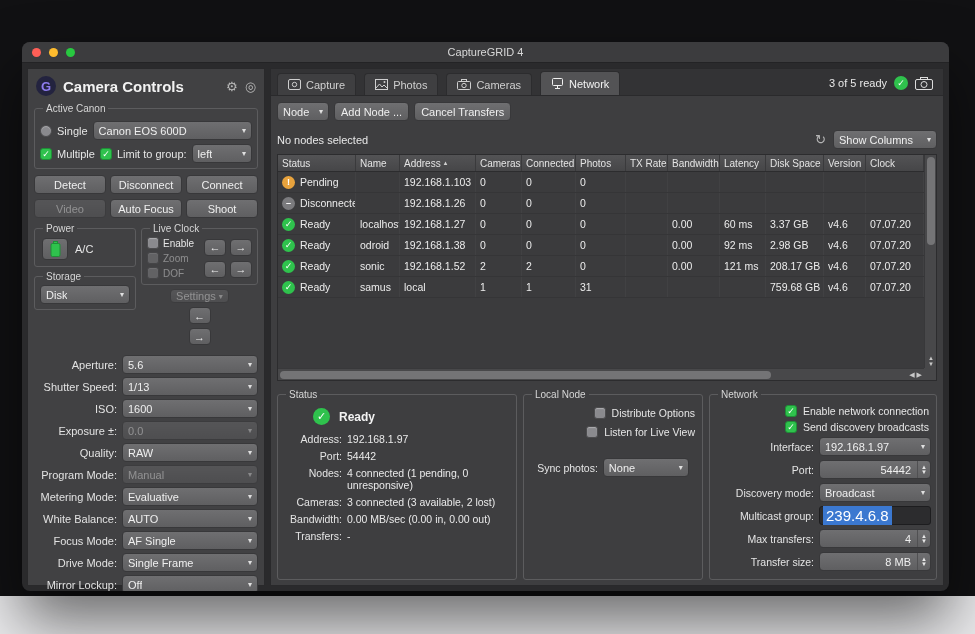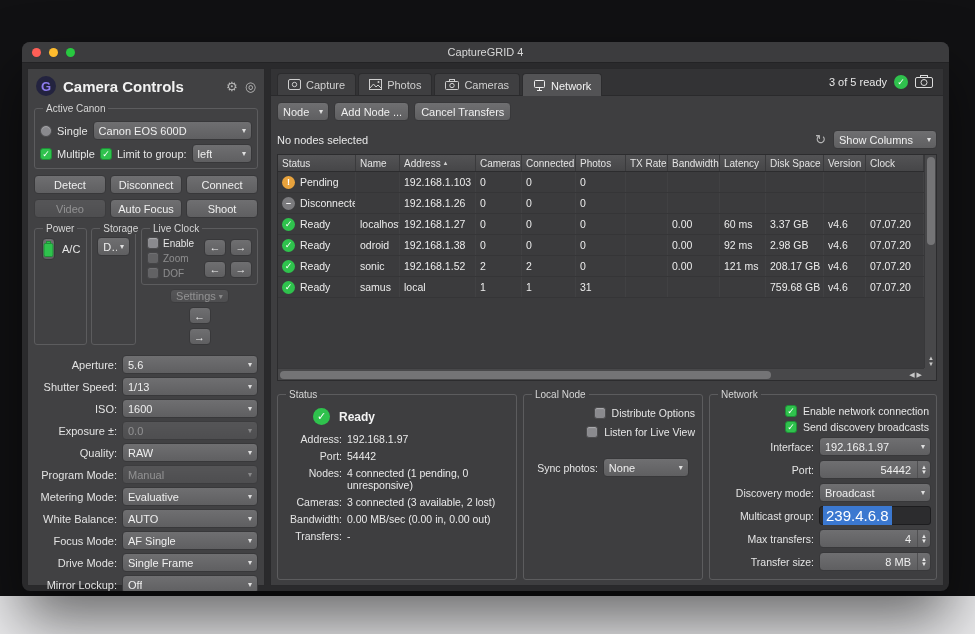--- a/index.html
+++ b/index.html
@@ -43,21 +43,21 @@
   .check { width:12px; height:12px; border-radius:3px; background:#8a8a8e; border:1px solid #4c4c4e;
            box-shadow:inset 0 1px 1px rgba(255,255,255,.3); flex:none; display:flex; align-items:center; justify-content:center;
            font-size:9px; color:transparent; }
   .check.checked { background:#2fc24d; border-color:#1f8f37; color:#fff; font-weight:bold; box-shadow:none; }
   .grow { flex:1; min-width:0; }
 
   .btn-row { display:flex; gap:4px; margin-bottom:5px; }
   .btn-row .btn { flex:1; }
 
   .mid-grid { display:flex; gap:5px; margin-bottom:8px; }
-  .mid-left { width:102px; display:flex; flex-direction:row; gap:4px; }
+  .mid-left { width:102px; display:flex; flex-direction:column; gap:4px; }
   .mid-right { flex:1; display:flex; flex-direction:column; gap:4px; min-width:0; }
   .power-body { display:flex; align-items:center; gap:7px; padding:1px 2px; }
   .batt-btn { width:26px; height:22px; background:linear-gradient(#6f6f71,#5f5f61); border:1px solid #38383a; border-radius:4px;
               display:flex; align-items:center; justify-content:center; }
   .power-label { font-size:11px; color:#e6e6e6; }
   .lv-grid { display:flex; gap:4px; }
   .lv-checks { flex:1; display:flex; flex-direction:column; gap:3px; }
   .lv-check-row { display:flex; align-items:center; gap:4px; font-size:10px; color:#e6e6e6; }
   .lv-check-row.dim { opacity:.45; }
   .lv-arrows { display:flex; flex-direction:column; justify-content:space-around; gap:4px; padding:1px 0; }
@@ -66,21 +66,21 @@
   .settings-row { display:flex; gap:4px; align-items:center;flex-direction:column; }
   .settings-row .dd { flex:1; }
   .arr-btn.bold { font-weight:bold; }
 
   .fields { margin-top:2px; }
   .field-row { display:flex; align-items:center; margin-bottom:3px; }
   .flabel { width:88px; text-align:right; font-size:11px; color:#e2e2e2; padding-right:5px; flex:none; white-space:nowrap; }
   .ffield { flex:1; min-width:0; }
 
   
-  .tabbar { display:flex; background:#333335; padding:4px 6px 0; height:27px; gap:2px;
+  .tabbar { display:flex; align-items:flex-end; background:#333335; padding:4px 6px 0; height:27px; gap:8px;
             border-bottom:1px solid #2a2a2c; }
   .tab { display:flex; align-items:center; gap:5px; padding:0 10px; height:22px; background:#3f3f41;
          border:1px solid #2c2c2e; border-bottom:none; border-radius:4px 4px 0 0; font-size:11px; color:#cfcfcf; }
   .tab.active { background:#535355; color:#f2f2f2; height:24px; }
   .ready-wrap { margin-left:auto; display:flex; align-items:center; gap:7px; padding:0 4px 5px 0; }
   .ready-text { font-size:11px; color:#e8e8e8; white-space:nowrap; }
   .check-circle { width:14px; height:14px; border-radius:50%; background:#2fc24d; color:#fff; font-size:9px; font-weight:bold;
                   display:flex; align-items:center; justify-content:center; }
 
   .toolbar { display:flex; gap:5px; padding:6px; background:#3e3e40; }

